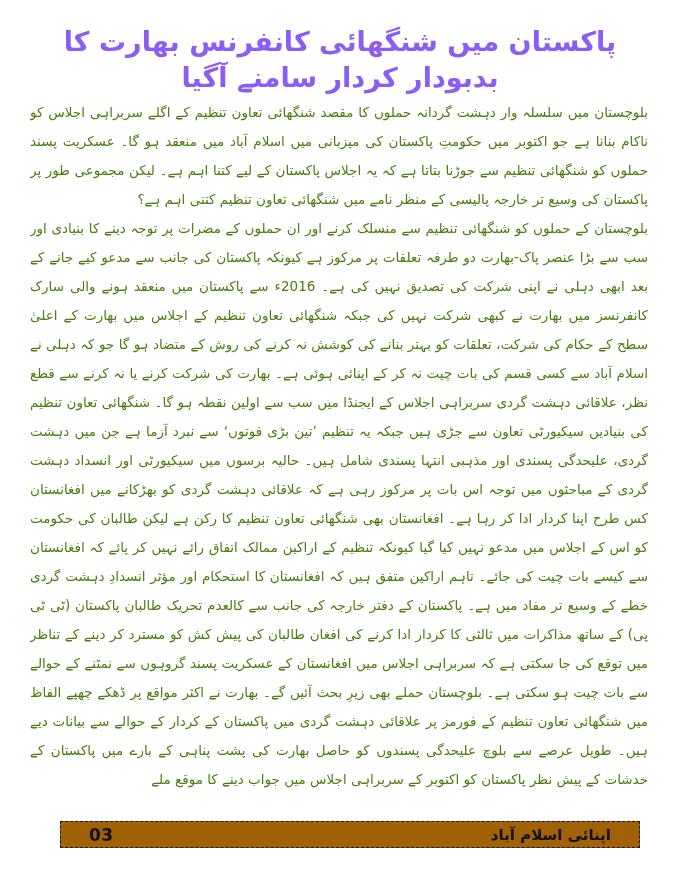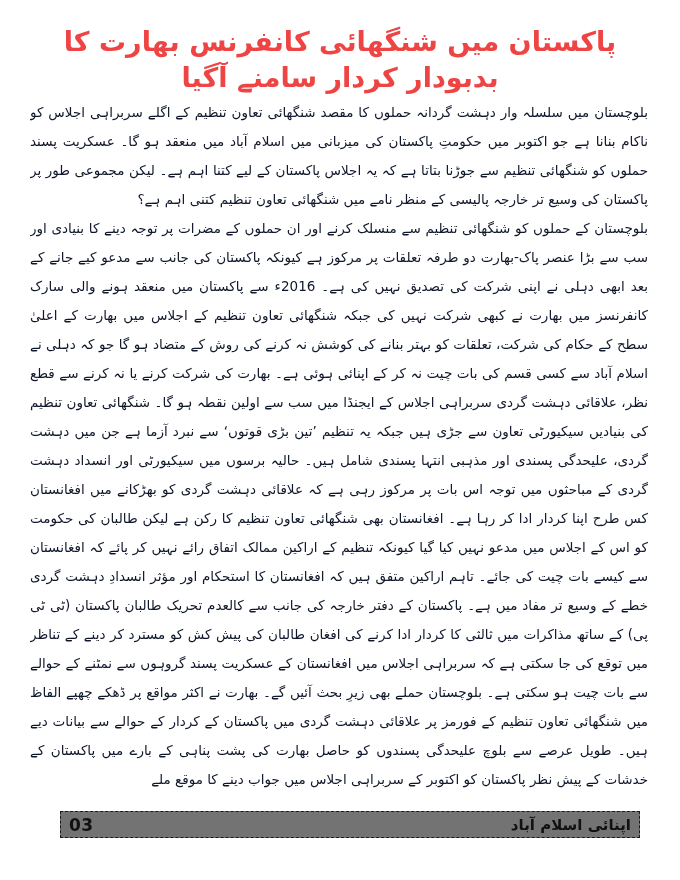--- a/index.html
+++ b/index.html
@@ -18,52 +18,52 @@
   .title {
     position: absolute;
     top: 24px;
     left: 20px;
     right: 20px;
     direction: rtl;
     text-align: center;
     font-size: 27px;
     font-weight: bold;
     line-height: 1.35;
-    color: #ef4444;
+    color: #8b5cf6;
   }
   .body {
     position: absolute;
     top: 98px;
     left: 30px;
     right: 32px;
     height: 700px;
     overflow: hidden;
     direction: rtl;
     text-align: justify;
     text-align-last: right;
     font-size: 13.5px;
     line-height: 29px;
-    color: #0f172a;
+    color: #4d7c0f;
   }
   .body p { text-align: justify; }
   .body p + p { margin-top: 0; }
   .footer {
     position: absolute;
     left: 60px;
     right: 40px;
-    bottom: 42px;
+    bottom: 32px;
     height: 27px;
     border: 1.5px dashed #1a1a1a;
     display: flex;
     flex-direction: row;
     justify-content: space-between;
     align-items: center;
     direction: ltr;
-    padding: 0 8px;
-    background: #737373;
+    padding: 0 28px;
+    background: #a16207;
   }
   .page-num {
     font-weight: bold;
     font-size: 17px;
     letter-spacing: 0.5px;
     color: #111111;
   }
   .publication {
     font-weight: bold;
     font-size: 15px;

